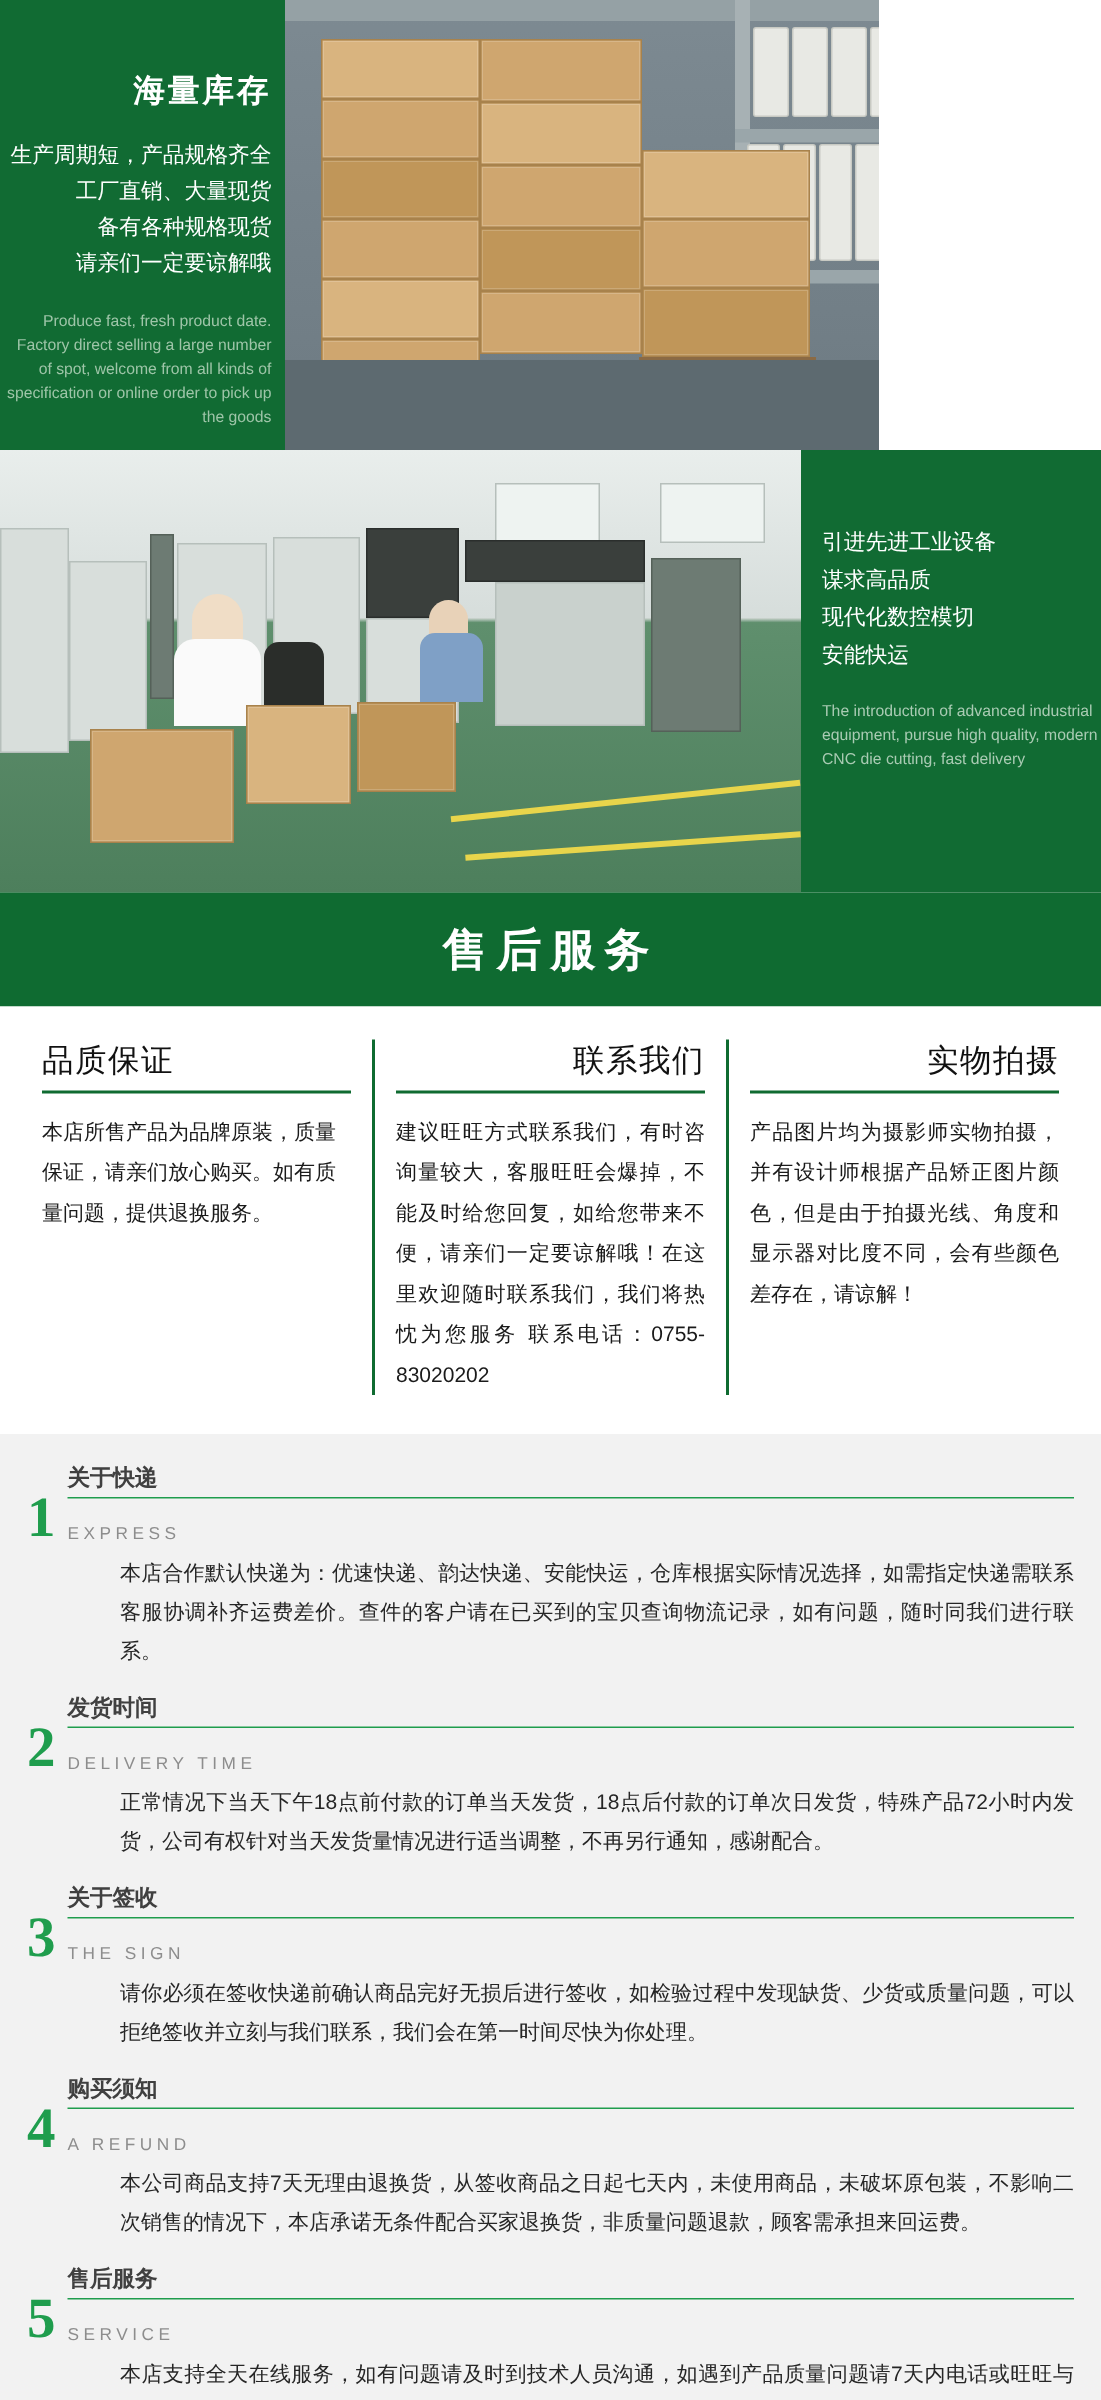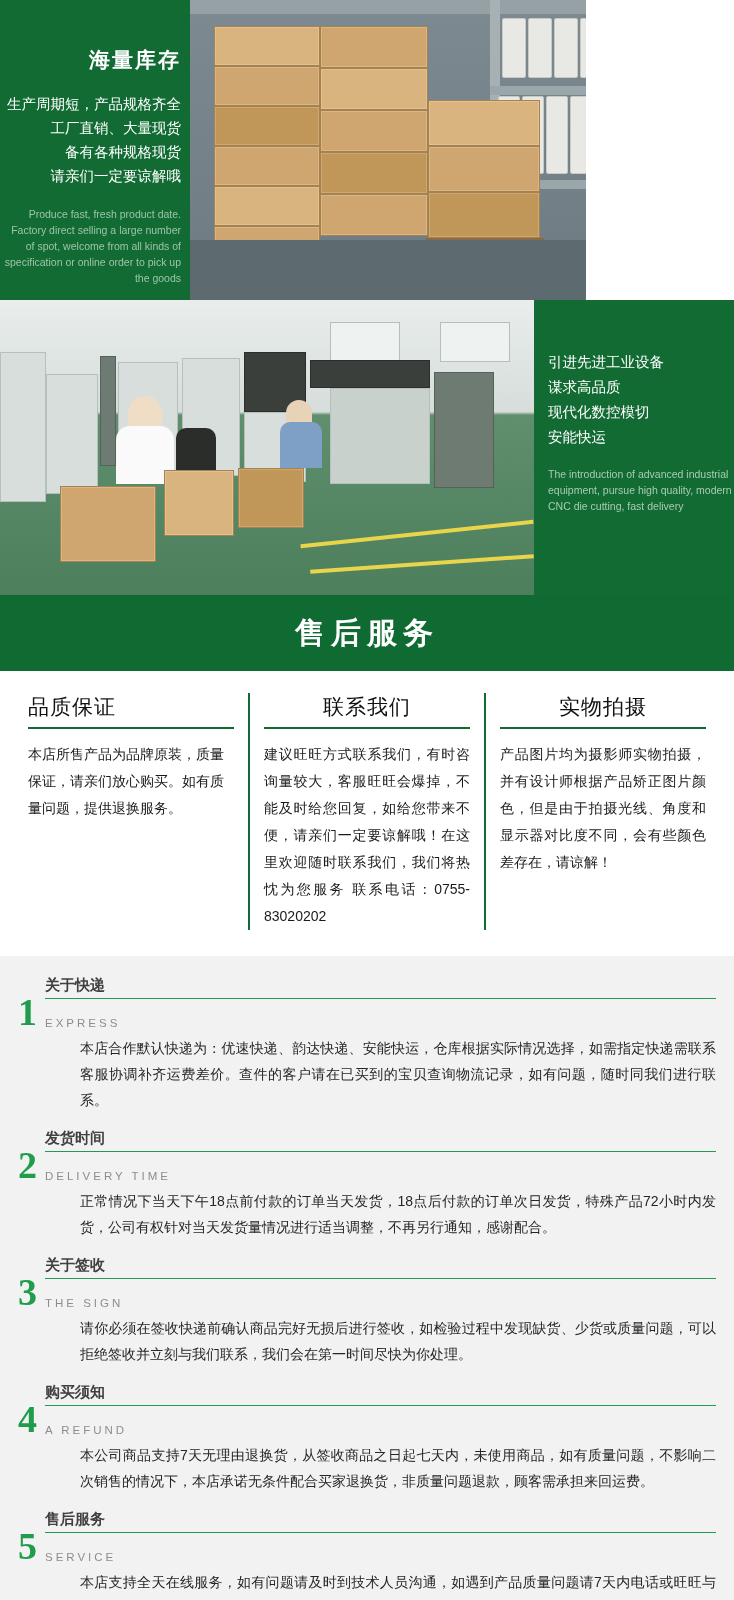--- a/index.html
+++ b/index.html
@@ -163,21 +163,21 @@
     height: 2px;
     background: #0f6b31;
     margin-bottom: 12px;
   }
   .col p {
     font-size: 14px;
     line-height: 27px;
     color: #1a1a1a;
   }
   .col-1 h3 { text-align: left; }
-  .col-2 h3, .col-3 h3 { text-align: center; }
+  .col-2 h3, .col-3 h3 { text-align: right; }
   .col-2 p, .col-3 p { text-align: justify; }
 
   
   .faq {
     width: 734px;
     background: #f2f2f2;
     padding: 10px 0 24px 0;
   }
   .faq-item { padding: 10px 18px 6px 18px; }
   .faq-head {
@@ -392,21 +392,21 @@
     </div>
 
     <div class="faq-item">
       <div class="faq-head">
         <span class="faq-num">4</span>
         <span class="faq-titles">
           <span class="faq-cn">购买须知</span>
           <span class="faq-en">A REFUND</span>
         </span>
       </div>
-      <p class="faq-body">本公司商品支持7天无理由退换货，从签收商品之日起七天内，未使用商品，如有质量问题，不影响二次销售的情况下，本店承诺无条件配合买家退换货，非质量问题退款，顾客需承担来回运费。</p>
+      <p class="faq-body">本公司商品支持7天无理由退换货，从签收商品之日起七天内，未使用商品，未破坏原包装，不影响二次销售的情况下，本店承诺无条件配合买家退换货，非质量问题退款，顾客需承担来回运费。</p>
     </div>
 
     <div class="faq-item">
       <div class="faq-head">
         <span class="faq-num">5</span>
         <span class="faq-titles">
           <span class="faq-cn">售后服务</span>
           <span class="faq-en">SERVICE</span>
         </span>
       </div>

